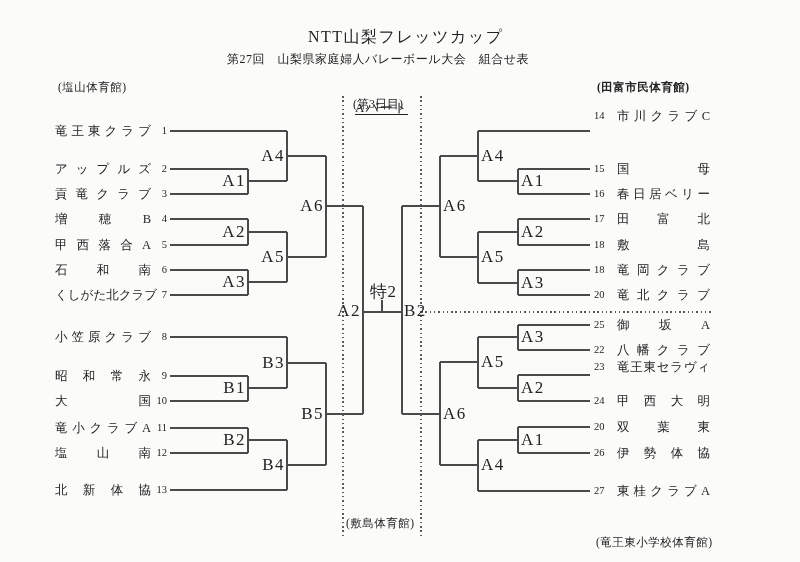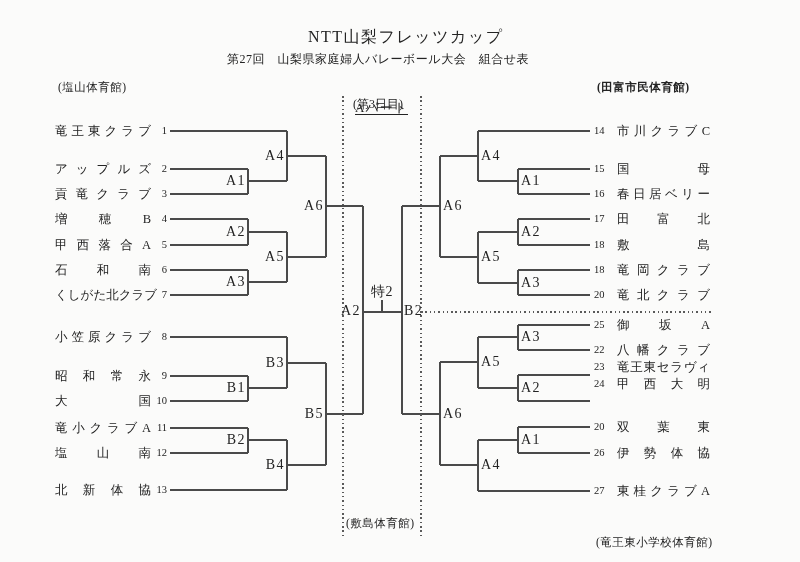--- a/index.html
+++ b/index.html
@@ -28,21 +28,21 @@
   .tname{
     font-size:12.5px;display:flex;justify-content:space-between;white-space:nowrap;
   }
   .trow.left .tname{width:96px;}
   .trow.right .tname{width:93px;margin-left:7px;}
   .tnum{font-size:10.5px;}
   .trow.left .tnum{flex:1;text-align:right;}
   .trow.right .tnum{width:16px;text-align:left;}
   .mlabel{
     position:absolute;width:34px;height:14px;line-height:14px;
-    font-size:14px;letter-spacing:1.5px;white-space:nowrap;
+    font-size:17px;letter-spacing:1.5px;white-space:nowrap;
   }
   .mlabel.l{text-align:right;}
   .mlabel.r{text-align:left;}
   .mlabel.c{text-align:center;letter-spacing:0.5px;}
 </style>
 </head>
 <body>
 
 <div class="abs title">NTT山梨フレッツカップ</div>
 <div class="abs subtitle">第27回　山梨県家庭婦人バレーボール大会　組合せ表</div>
@@ -199,21 +199,21 @@
 <div class="trow left" style="top:482px">
     <span class="tname jc">
       <span>北</span>
       <span>新</span>
       <span>体</span>
       <span>協</span>
     </span>
     <span class="tnum">13</span>
   </div>
 
-<div class="trow right" style="top:123px">
+<div class="trow right" style="top:108px">
     <span class="tnum">14</span>
     <span class="tname jc">
       <span>市</span>
       <span>川</span>
       <span>ク</span>
       <span>ラ</span>
       <span>ブ</span>
       <span>C</span>
     </span>
   </div>
@@ -293,21 +293,21 @@
     <span class="tname jc">
       <span>竜</span>
       <span>王</span>
       <span>東</span>
       <span>セ</span>
       <span>ラ</span>
       <span>ヴ</span>
       <span>ィ</span>
     </span>
   </div>
-<div class="trow right" style="top:376px">
+<div class="trow right" style="top:393px">
     <span class="tnum">24</span>
     <span class="tname jc">
       <span>甲</span>
       <span>西</span>
       <span>大</span>
       <span>明</span>
     </span>
   </div>
 <div class="trow right" style="top:419px">
     <span class="tnum">20</span>

